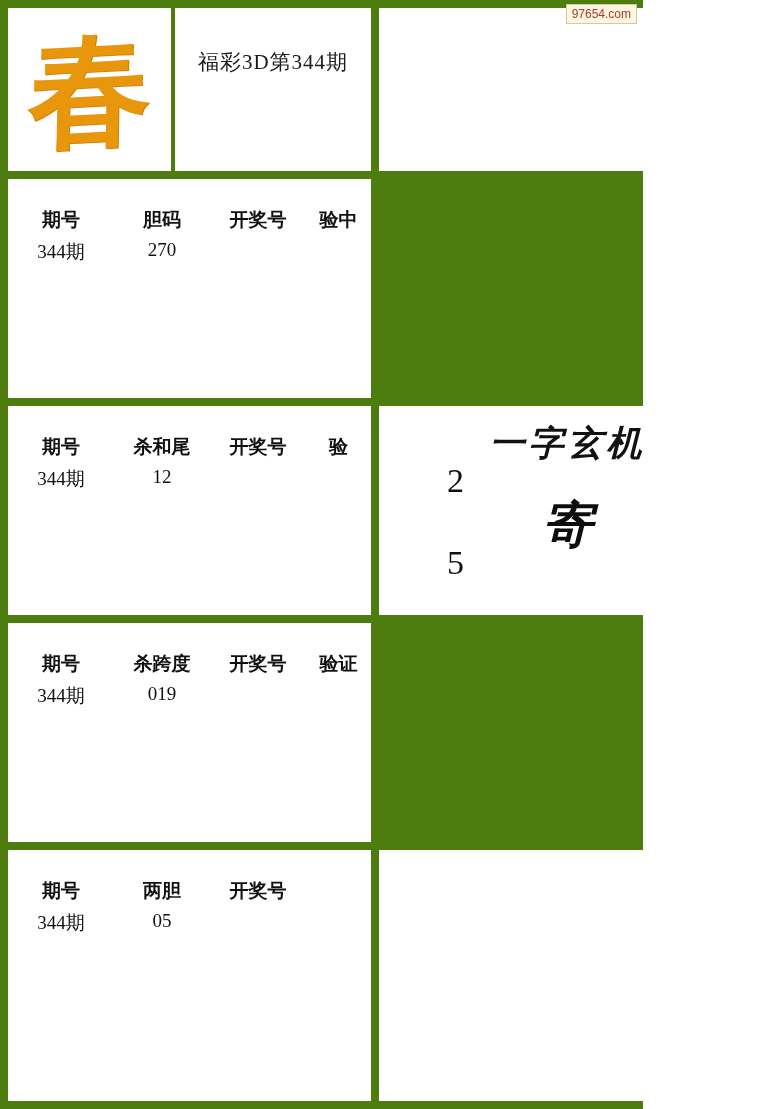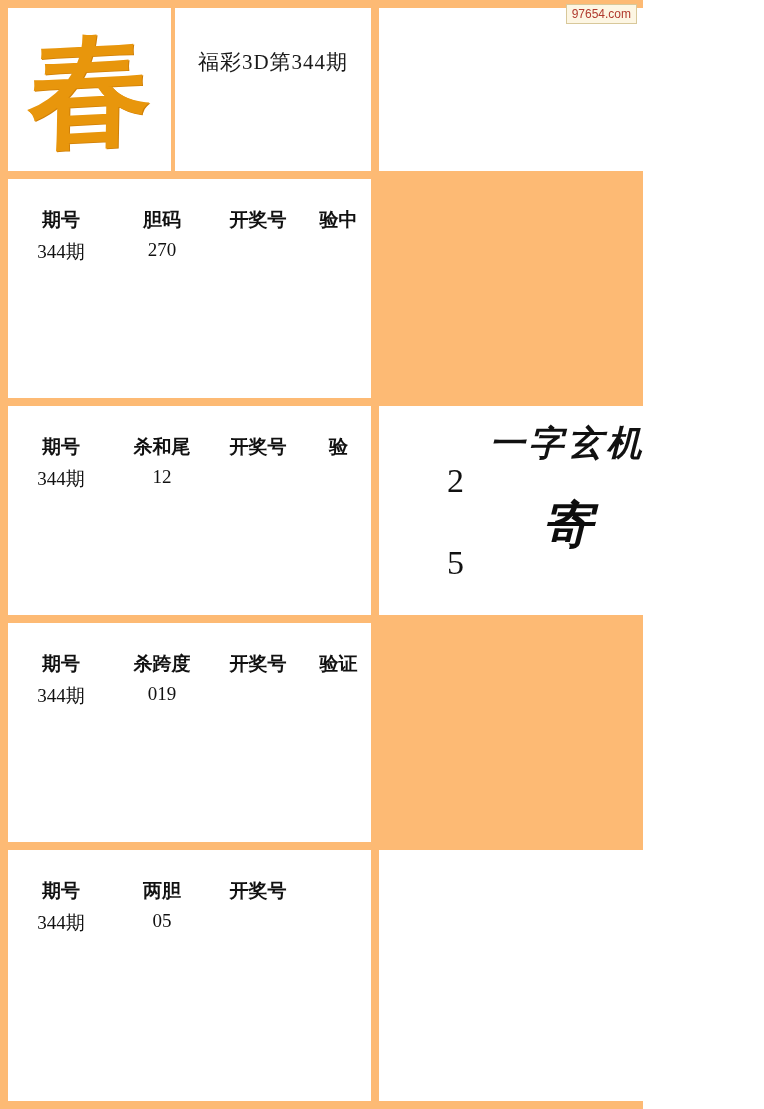--- a/index.html
+++ b/index.html
@@ -7,21 +7,21 @@
     padding: 0;
     background: #ffffff;
   }
   body {
     font-family: "Liberation Serif", serif;
   }
   .page {
     position: relative;
     width: 643px;
     height: 1109px;
-    background: #fdba74;
+    background: #4d7c0f;
     overflow: hidden;
   }
 
   
   .watermark {
     position: absolute;
     top: 4px;
     right: 6px;
     background: #fdf6e3;
     border: 1px solid #d8c89a;

